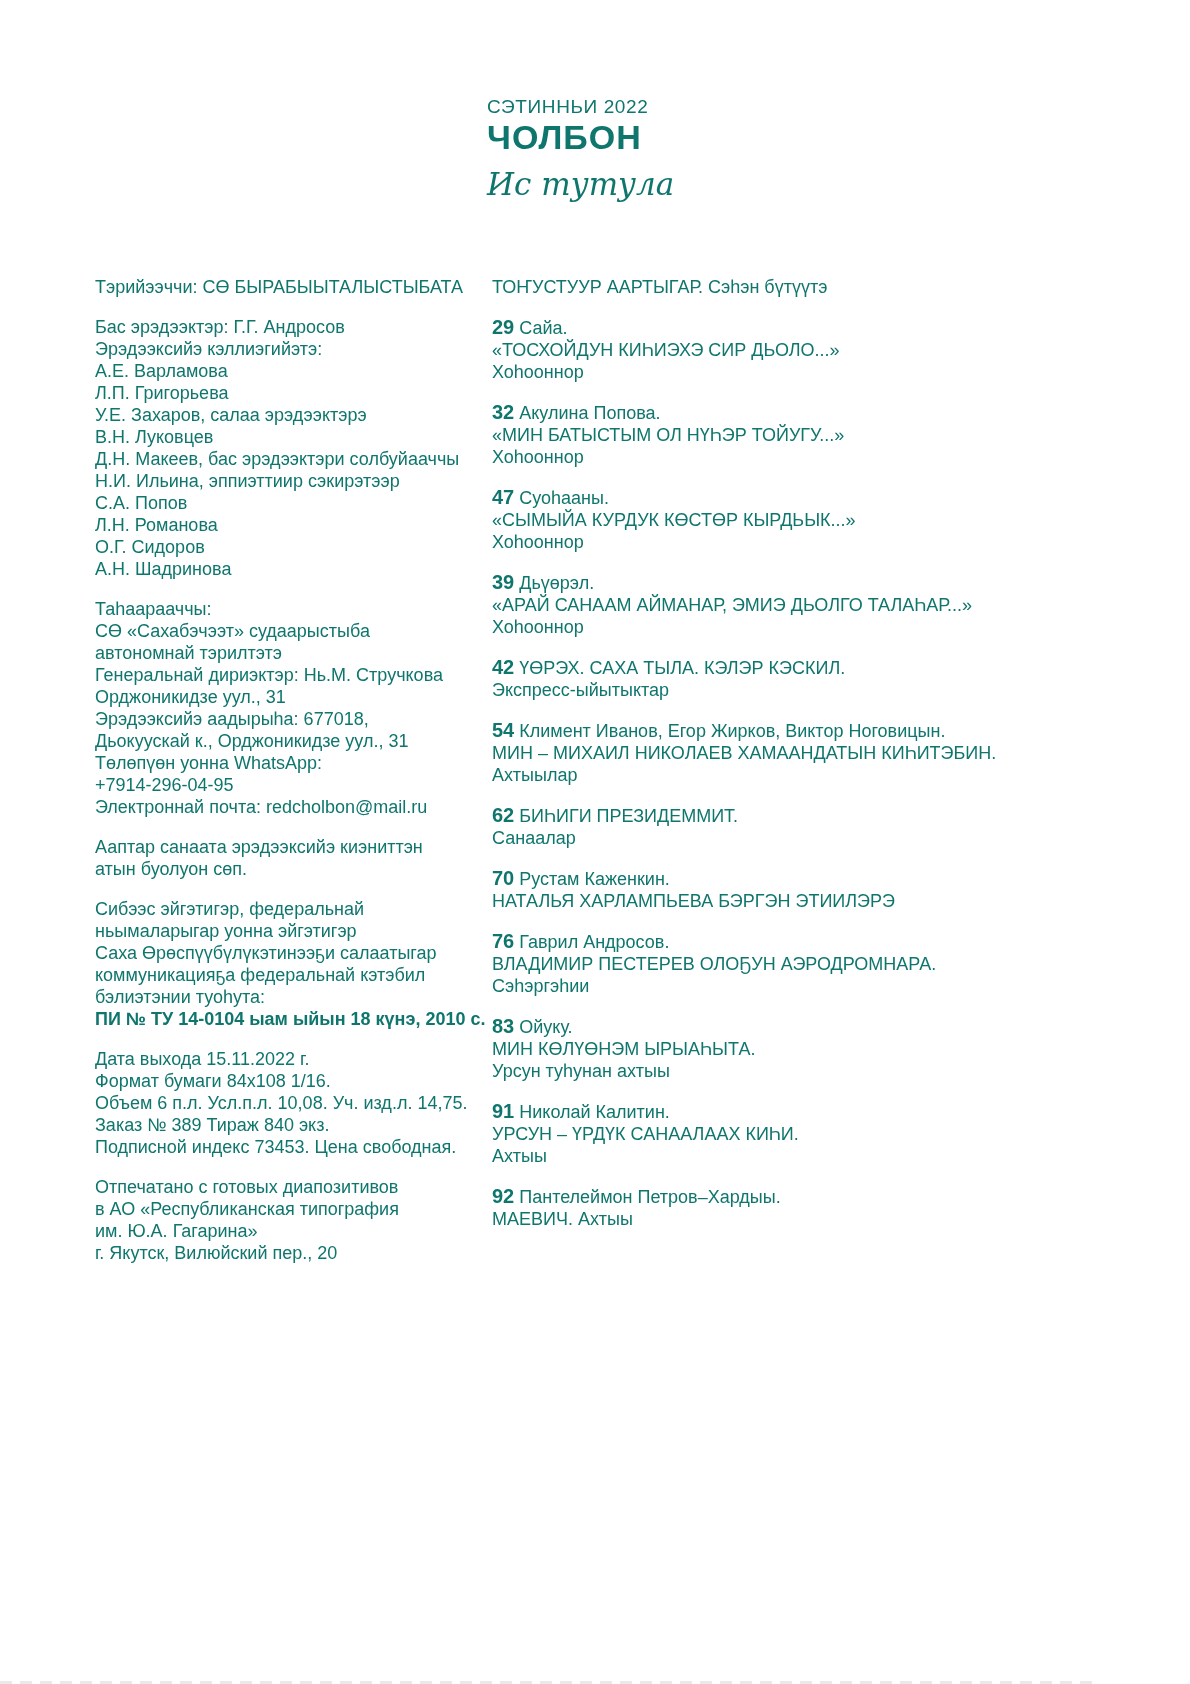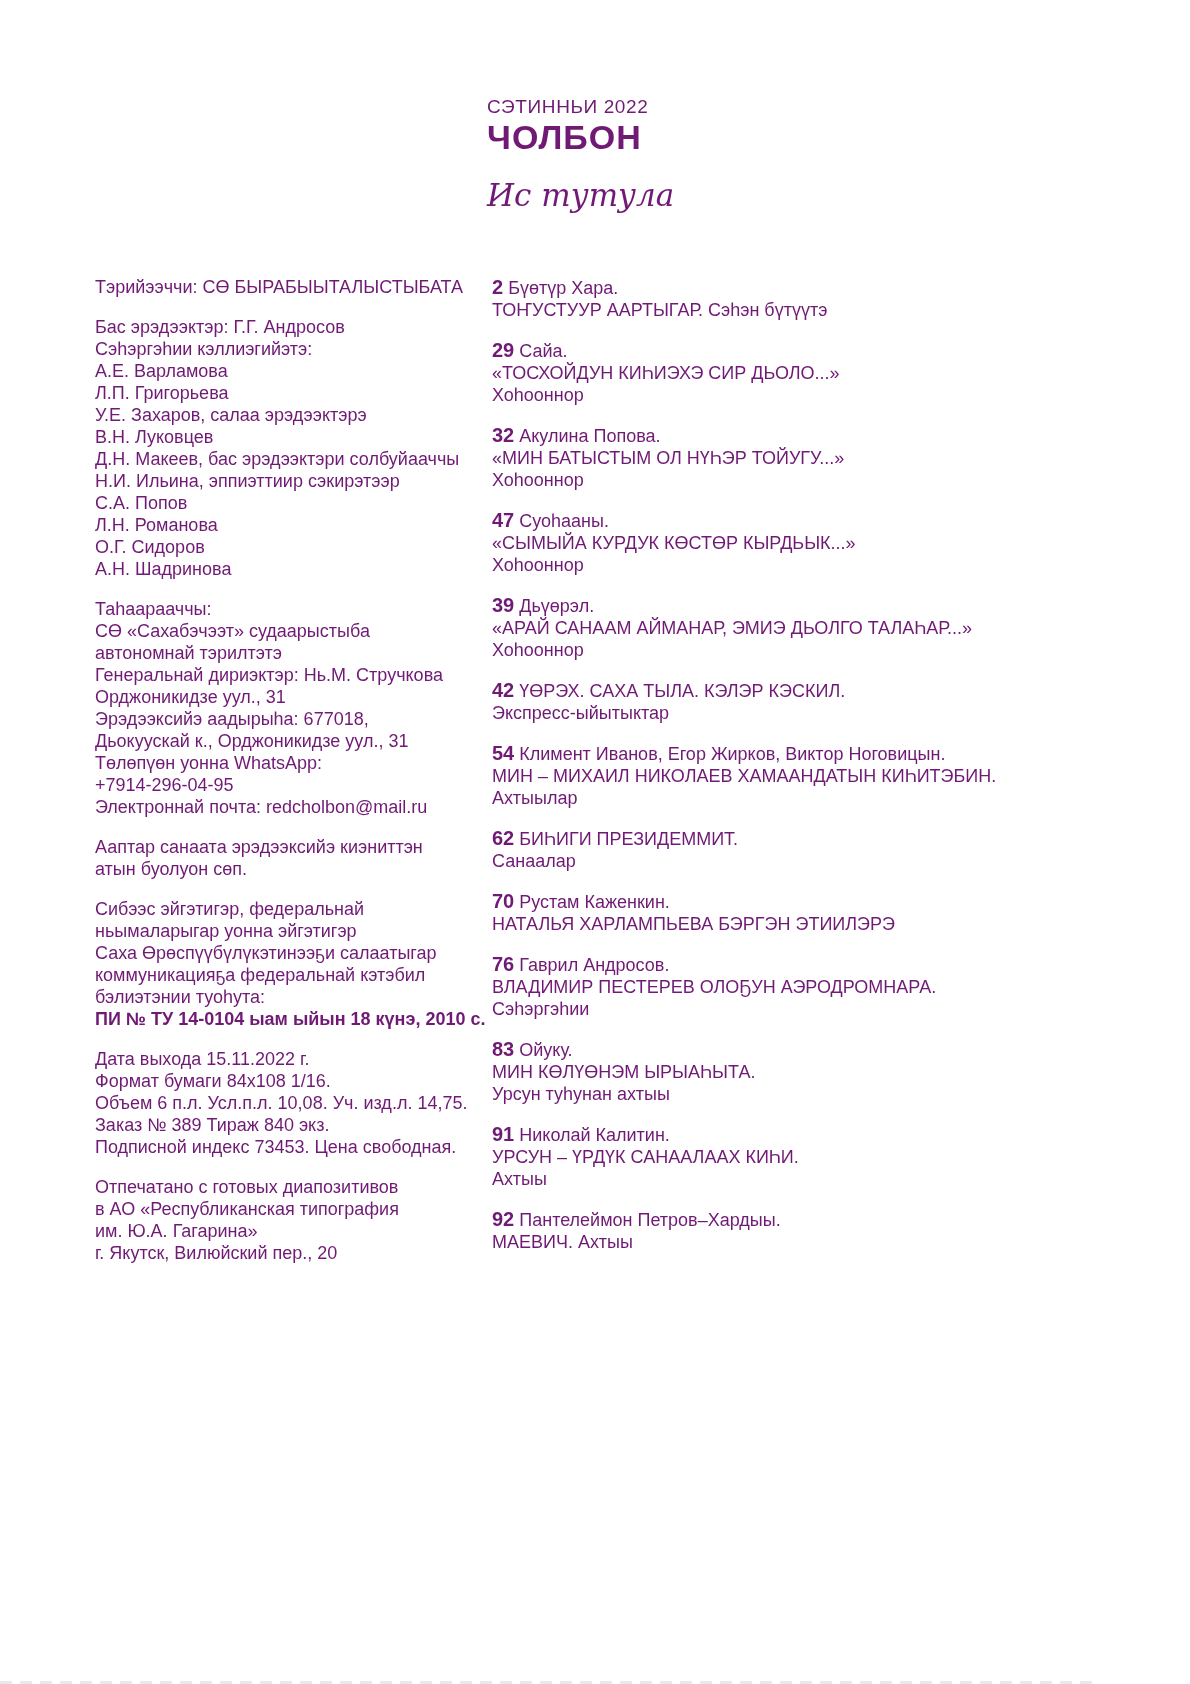--- a/index.html
+++ b/index.html
@@ -5,21 +5,21 @@
   html, body {
     margin: 0;
     padding: 0;
     background: #ffffff;
   }
   .sheet {
     position: relative;
     width: 1098px;
     height: 1684px;
     background: #ffffff;
-    color: #701a75;
+    color: #0f766e;
     font-family: "Liberation Sans", "DejaVu Sans", sans-serif;
     overflow: hidden;
   }
   .masthead {
     position: absolute;
     left: 487px;
     top: 96px;
   }
   .issue {
     font-size: 19px;
@@ -28,21 +28,21 @@
   .title {
     font-size: 34px;
     font-weight: bold;
     letter-spacing: 1px;
     line-height: 38px;
   }
   .subtitle {
     font-family: "DejaVu Serif", serif;
     font-style: italic;
     font-size: 31px;
-    margin-top: 21px;
+    margin-top: 10px;
     line-height: 36px;
   }
   .left-col {
     position: absolute;
     left: 95px;
     top: 276px;
     width: 400px;
   }
   .right-col {
     position: absolute;
@@ -85,21 +85,21 @@
     <div class="title">ЧОЛБОН</div>
     <div class="subtitle">Ис тутула</div>
   </header>
 
   <section class="left-col">
       <div class="block">
         <div class="line">Тэрийээччи: СӨ БЫРАБЫЫТАЛЫСТЫБАТА</div>
       </div>
       <div class="block">
         <div class="line">Бас эрэдээктэр: Г.Г. Андросов</div>
-        <div class="line">Сэһэргэһии кэллиэгийэтэ:</div>
+        <div class="line">Эрэдээксийэ кэллиэгийэтэ:</div>
         <div class="line">А.Е. Варламова</div>
         <div class="line">Л.П. Григорьева</div>
         <div class="line">У.Е. Захаров, салаа эрэдээктэрэ</div>
         <div class="line">В.Н. Луковцев</div>
         <div class="line">Д.Н. Макеев, бас эрэдээктэри солбуйааччы</div>
         <div class="line">Н.И. Ильина, эппиэттиир сэкирэтээр</div>
         <div class="line">С.А. Попов</div>
         <div class="line">Л.Н. Романова</div>
         <div class="line">О.Г. Сидоров</div>
         <div class="line">А.Н. Шадринова</div>
@@ -138,21 +138,20 @@
       <div class="block">
         <div class="line">Отпечатано с готовых диапозитивов</div>
         <div class="line">в АО «Республиканская типография</div>
         <div class="line">им. Ю.А. Гагарина»</div>
         <div class="line">г. Якутск, Вилюйский пер., 20</div>
       </div>
     </section>
 
   <section class="right-col">
       <div class="entry">
-        <div class="line"><span class="pagenum">2</span> Бүөтүр Хара.</div>
         <div class="line">ТОҤУСТУУР ААРТЫГАР. Сэһэн бүтүүтэ</div>
       </div>
       <div class="entry">
         <div class="line"><span class="pagenum">29</span> Сайа.</div>
         <div class="line">«ТОСХОЙДУН КИҺИЭХЭ СИР ДЬОЛО...»</div>
         <div class="line">Хоһооннор</div>
       </div>
       <div class="entry">
         <div class="line"><span class="pagenum">32</span> Акулина Попова.</div>
         <div class="line">«МИН БАТЫСТЫМ ОЛ НҮҺЭР ТОЙУГУ...»</div>

